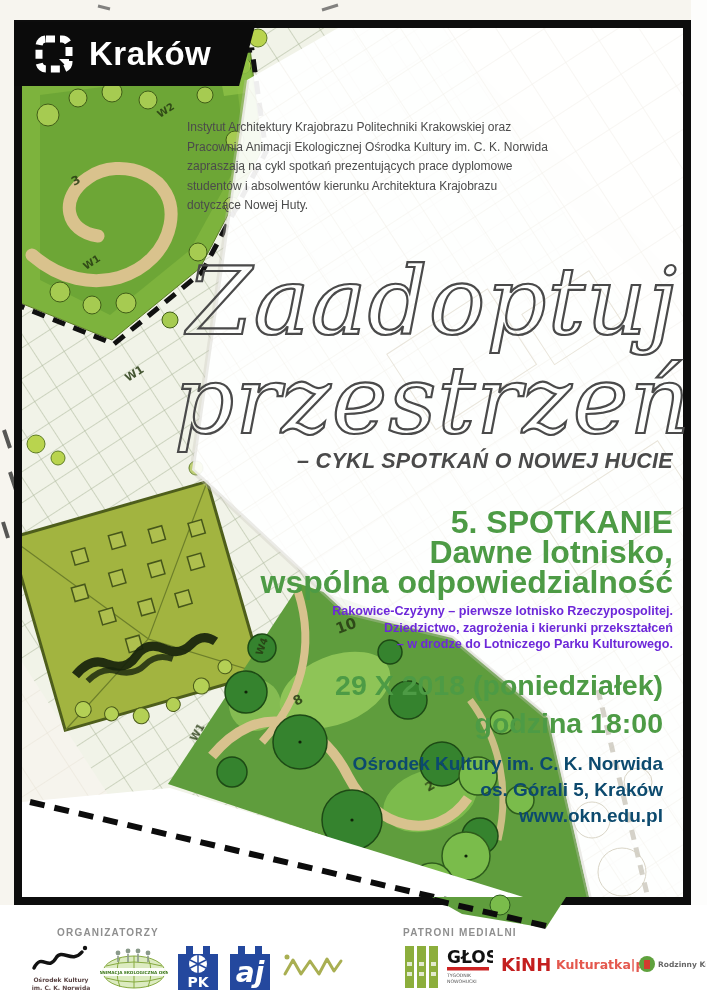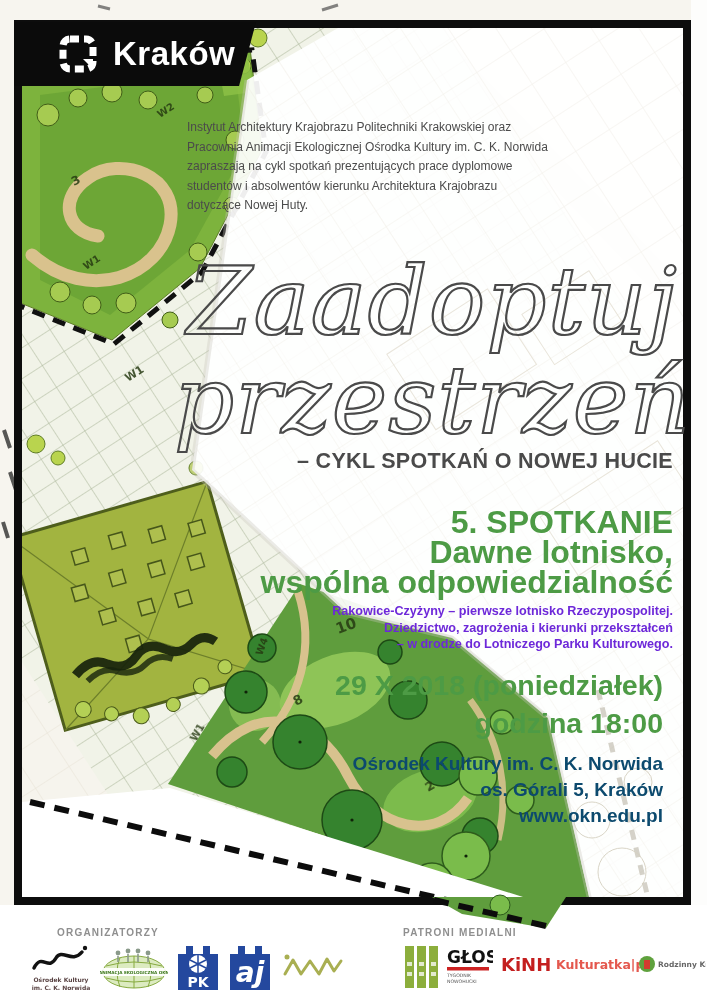--- a/index.html
+++ b/index.html
@@ -2,30 +2,30 @@
 <html><head>
 <meta charset="utf-8">
 <style>
   html,body{margin:0;padding:0;background:#fff;}
   .poster{position:relative;width:707px;height:1000px;background:#fff;overflow:hidden;
           font-family:"Liberation Sans",sans-serif;}
   .abs{position:absolute;}
   svg text{font-family:"DejaVu Sans",sans-serif;}
   .brand-plate{left:14px;top:22px;width:242px;height:64px;background:#0b0b0b;
     clip-path:polygon(0 0,100% 0,93% 100%,0 100%);
-    display:flex;align-items:center;gap:15px;padding-left:44px;box-sizing:border-box;}
+    display:flex;align-items:center;gap:15px;padding-left:20px;box-sizing:border-box;}
   .brand-text{color:#fff;font-size:33px;font-weight:bold;letter-spacing:.5px;}
   .intro{right:40px;top:118px;width:480px;text-align:left;font-size:12px;line-height:19.5px;
     color:#4b4b4b;white-space:pre-line;}
   .title{left:158px;right:0;top:252px;text-align:center;font-family:"DejaVu Serif",serif;
     font-size:94px;line-height:99px;color:#4a4a4a;letter-spacing:1px;white-space:pre-line;font-style:italic;}
   @supports (-webkit-text-stroke: 1px black){
     .title{color:transparent;-webkit-text-stroke:2.2px #4a4a4a;}
   }
-  .subtitle{right:34px;top:449px;font-size:21.5px;font-weight:bold;color:#4a4a4a;letter-spacing:.3px;}
+  .subtitle{right:34px;top:449px;font-size:21.5px;font-weight:bold;color:#4a4a4a;letter-spacing:.3px;font-style:italic;}
   .meeting{right:34px;top:507px;text-align:right;color:#4d9b45;font-weight:bold;
     font-size:32px;line-height:30px;white-space:pre-line;}
   .meeting-desc{right:34px;top:603px;text-align:right;color:#6d28d9;font-weight:bold;
     font-size:12.6px;line-height:16.5px;white-space:pre-line;}
   .schedule{right:44px;top:666px;text-align:right;color:#4d9b45;font-weight:bold;
     font-size:28.5px;line-height:38px;white-space:pre-line;}
   .venue{right:44px;top:751px;text-align:right;color:#0c4a6e;font-weight:bold;
     font-size:19px;line-height:26px;white-space:pre-line;}
   .footer-label{font-size:10px;color:#8f8f8f;letter-spacing:1.2px;font-weight:bold;}
   .logo{position:absolute;}

